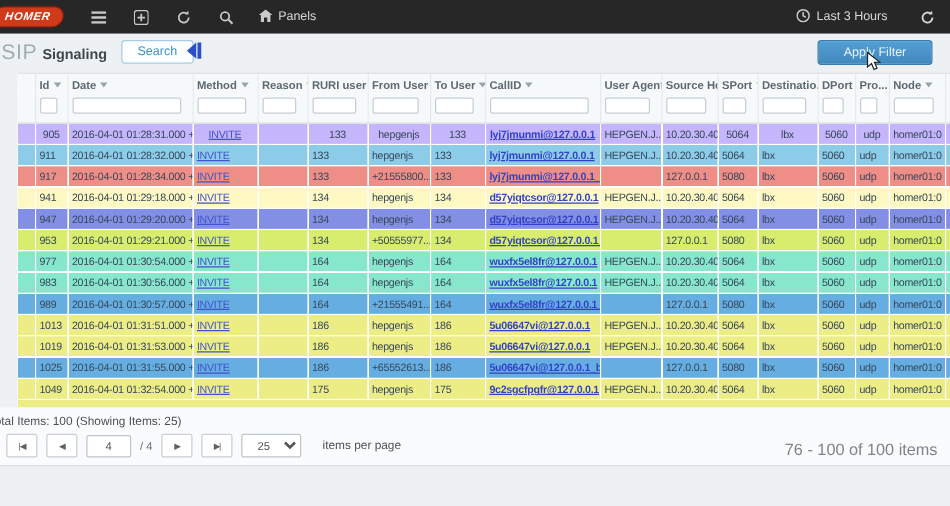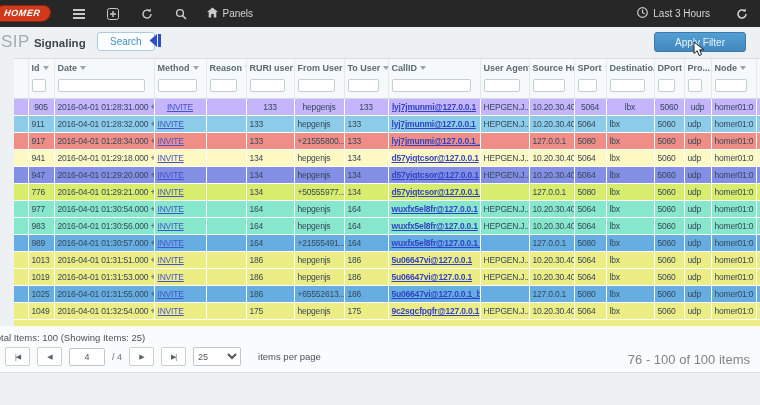--- a/index.html
+++ b/index.html
@@ -78,21 +78,21 @@
   
   .footerpanel { position:absolute; top:326px; left:0; right:0; height:47px; background:#fafbfc; border-bottom:1px solid #d9dee2; }
   .total-text { position:absolute; top:6px; left:-9px; font-size:9.5px; color:#4a5258; white-space:nowrap; }
   .pager { position:absolute; top:21px; left:5px; display:flex; align-items:center; gap:7px; }
   .pg-btn {
     min-width:25px; height:19px; background:#fff; border:1px solid #c9cfd4; border-radius:2px;
     color:#5a6268; font-size:7px; letter-spacing:-1px; font-family:inherit; cursor:pointer;
   }
   .pg-input { width:36px; height:18px; border:1px solid #bfc6cc; border-radius:2px; text-align:center; font-size:9px; color:#555; }
   .pg-of { font-size:9px; color:#6a7278; }
-  .pg-select { width:48px; height:19px; font-size:9px; color:#555; border:1px solid #bfc6cc; border-radius:2px; background:#fff; font-family:inherit; }
+  .pg-select { width:48px; height:19px; font-size:9px; color:#555; border:1px solid #bfc6cc; border-radius:2px; background:#fff; font-family:inherit;text-align:center; }
   .pg-label { font-size:9.5px; color:#4a5258; margin-left:10px; }
   .range-text { position:absolute; top:26px; right:10px; font-size:13px; color:#7c858c; }
 </style>
 </head>
 <body>
 
 <div class="navbar">
   <span class="logo">HOMER</span>
 
   <span class="nav-ic">
@@ -323,21 +323,21 @@
           <td><span>10.20.30.40</span></td>
           <td><span>5064</span></td>
           <td><span>lbx</span></td>
           <td><span>5060</span></td>
           <td><span>udp</span></td>
           <td><span>homer01:0</span></td>
           <td></td>
         </tr>
         <tr style="background: rgb(216, 236, 109);">
           <td></td>
-          <td><span>776</span></td>
+          <td><span>953</span></td>
           <td><span>2016-04-01 01:29:21.000 +...</span></td>
           <td><span class="cell-link">INVITE</span></td>
           <td><span></span></td>
           <td><span>134</span></td>
           <td><span>+50555977...</span></td>
           <td><span>134</span></td>
           <td><span class="cell-link callid">d57yiqtcsor@127.0.0.1_...</span></td>
           <td><span></span></td>
           <td><span>127.0.0.1</span></td>
           <td><span>5080</span></td>

